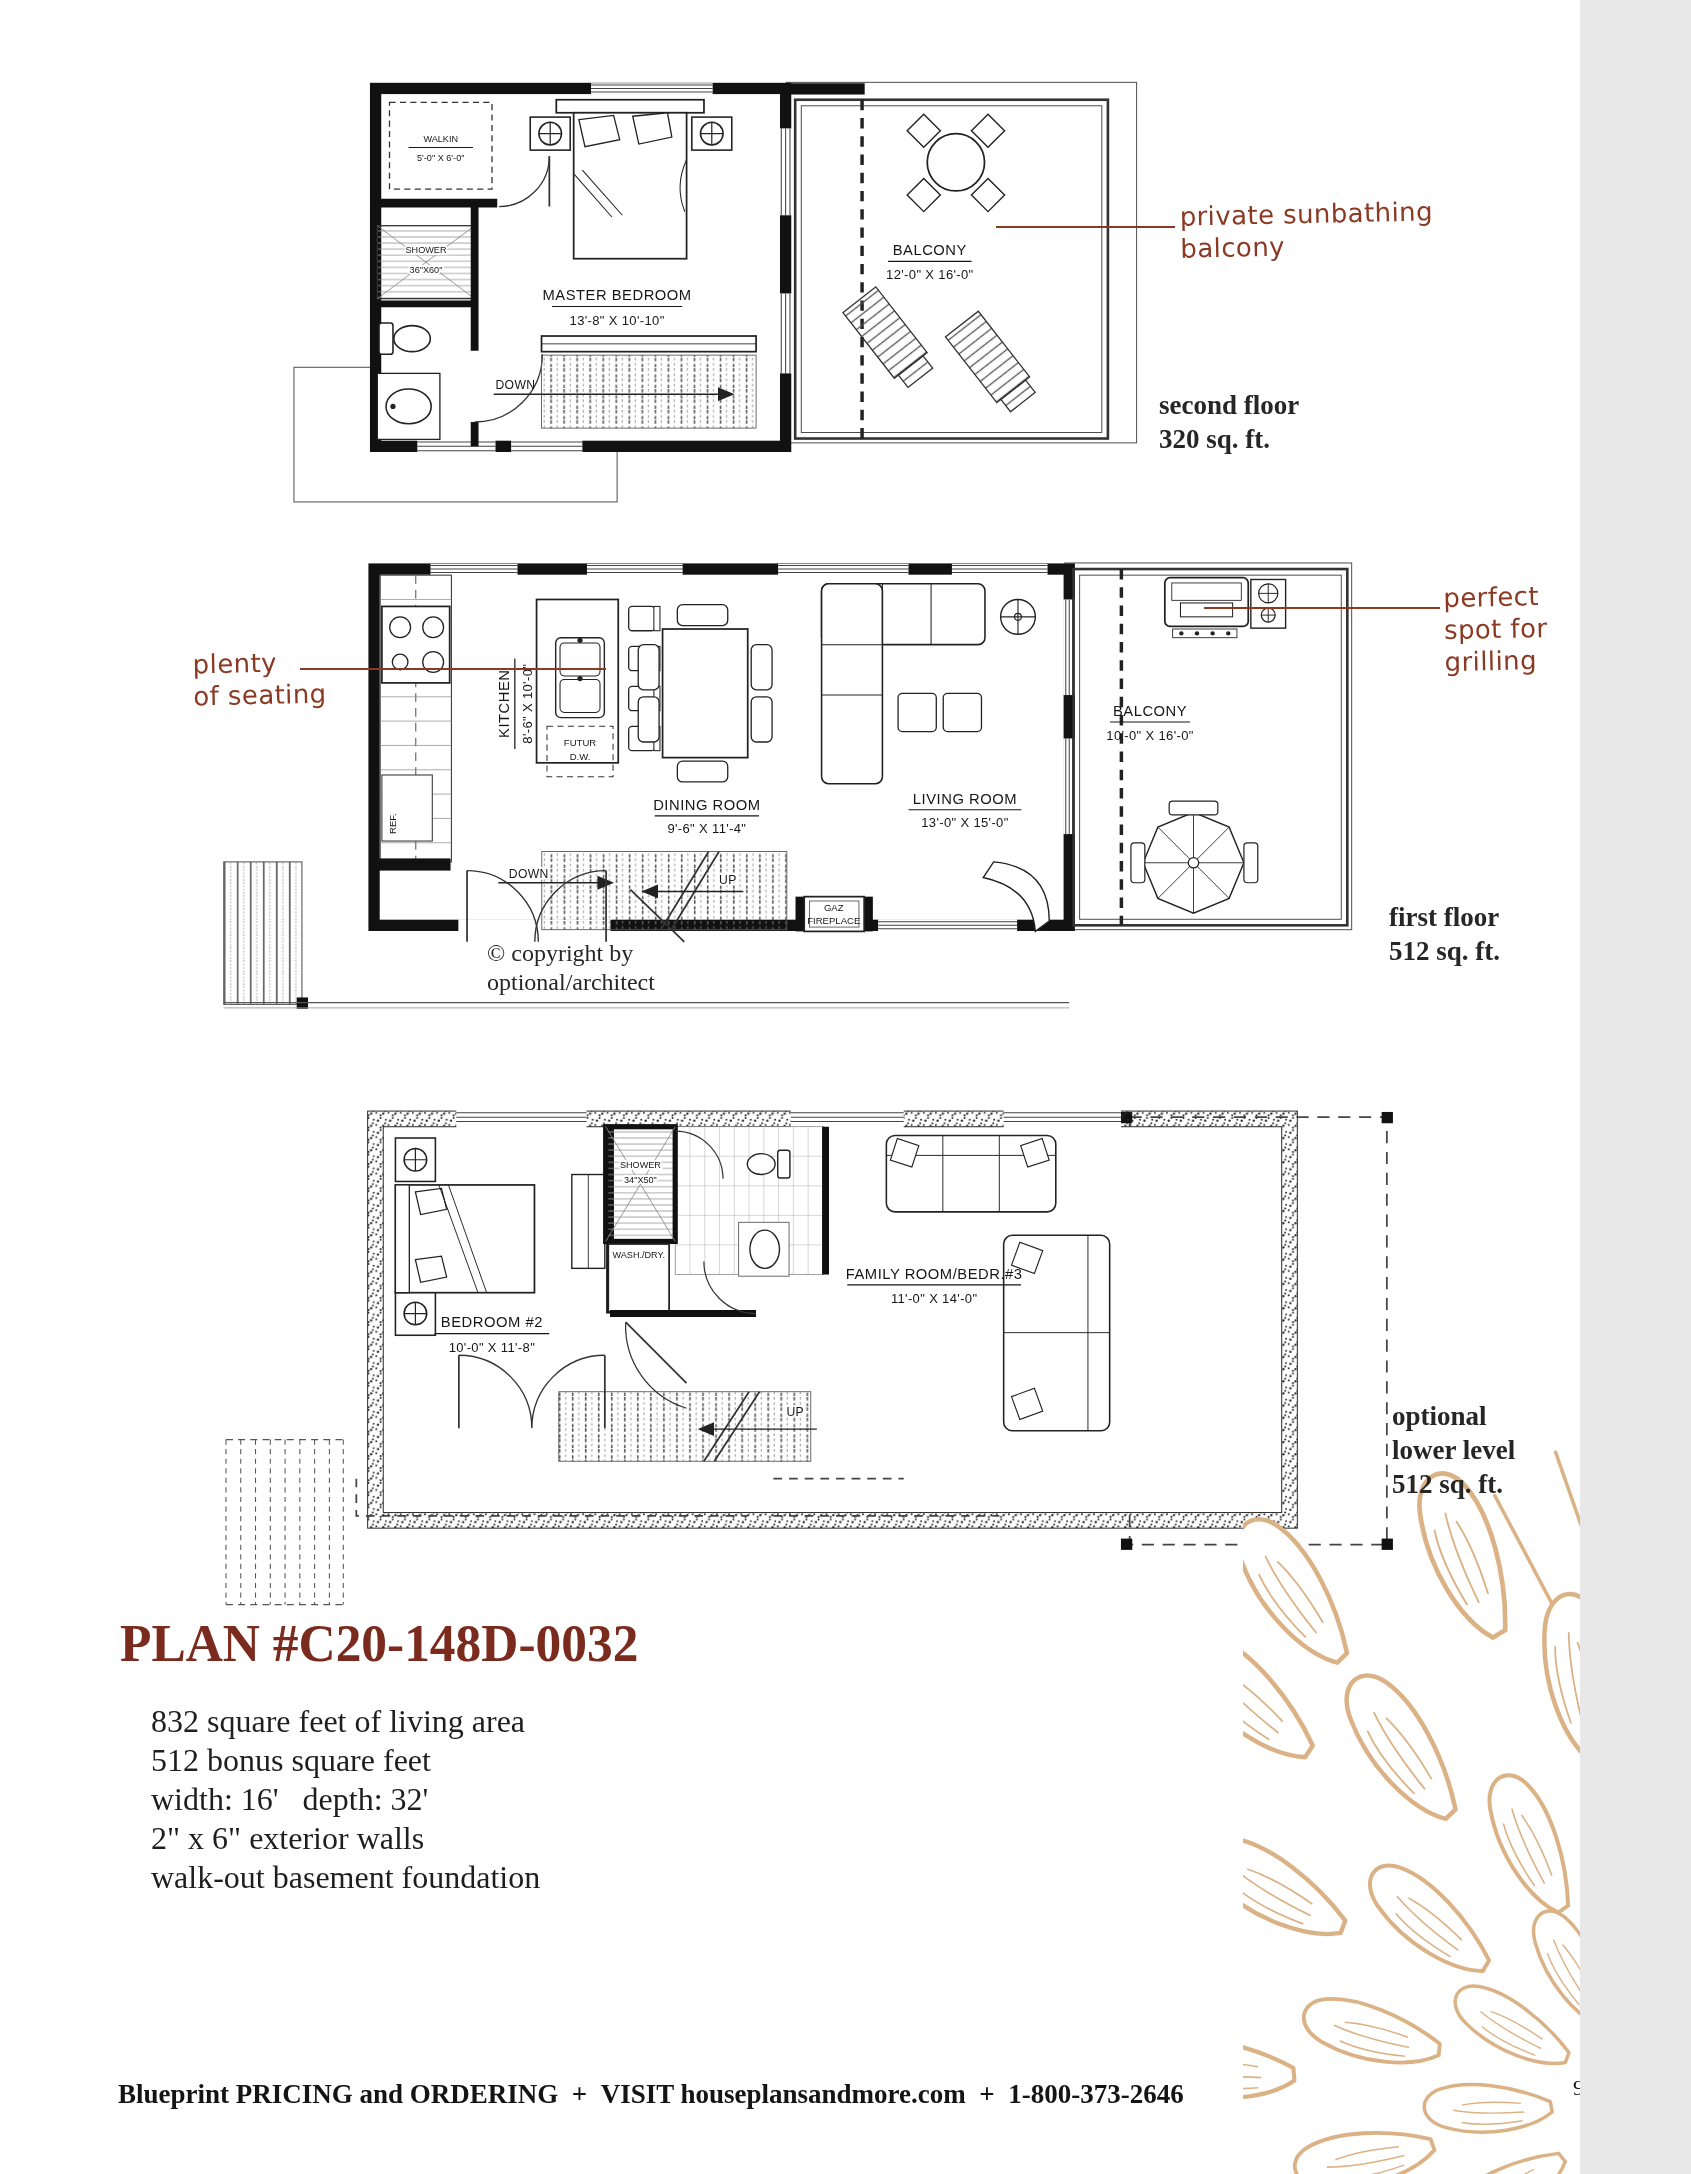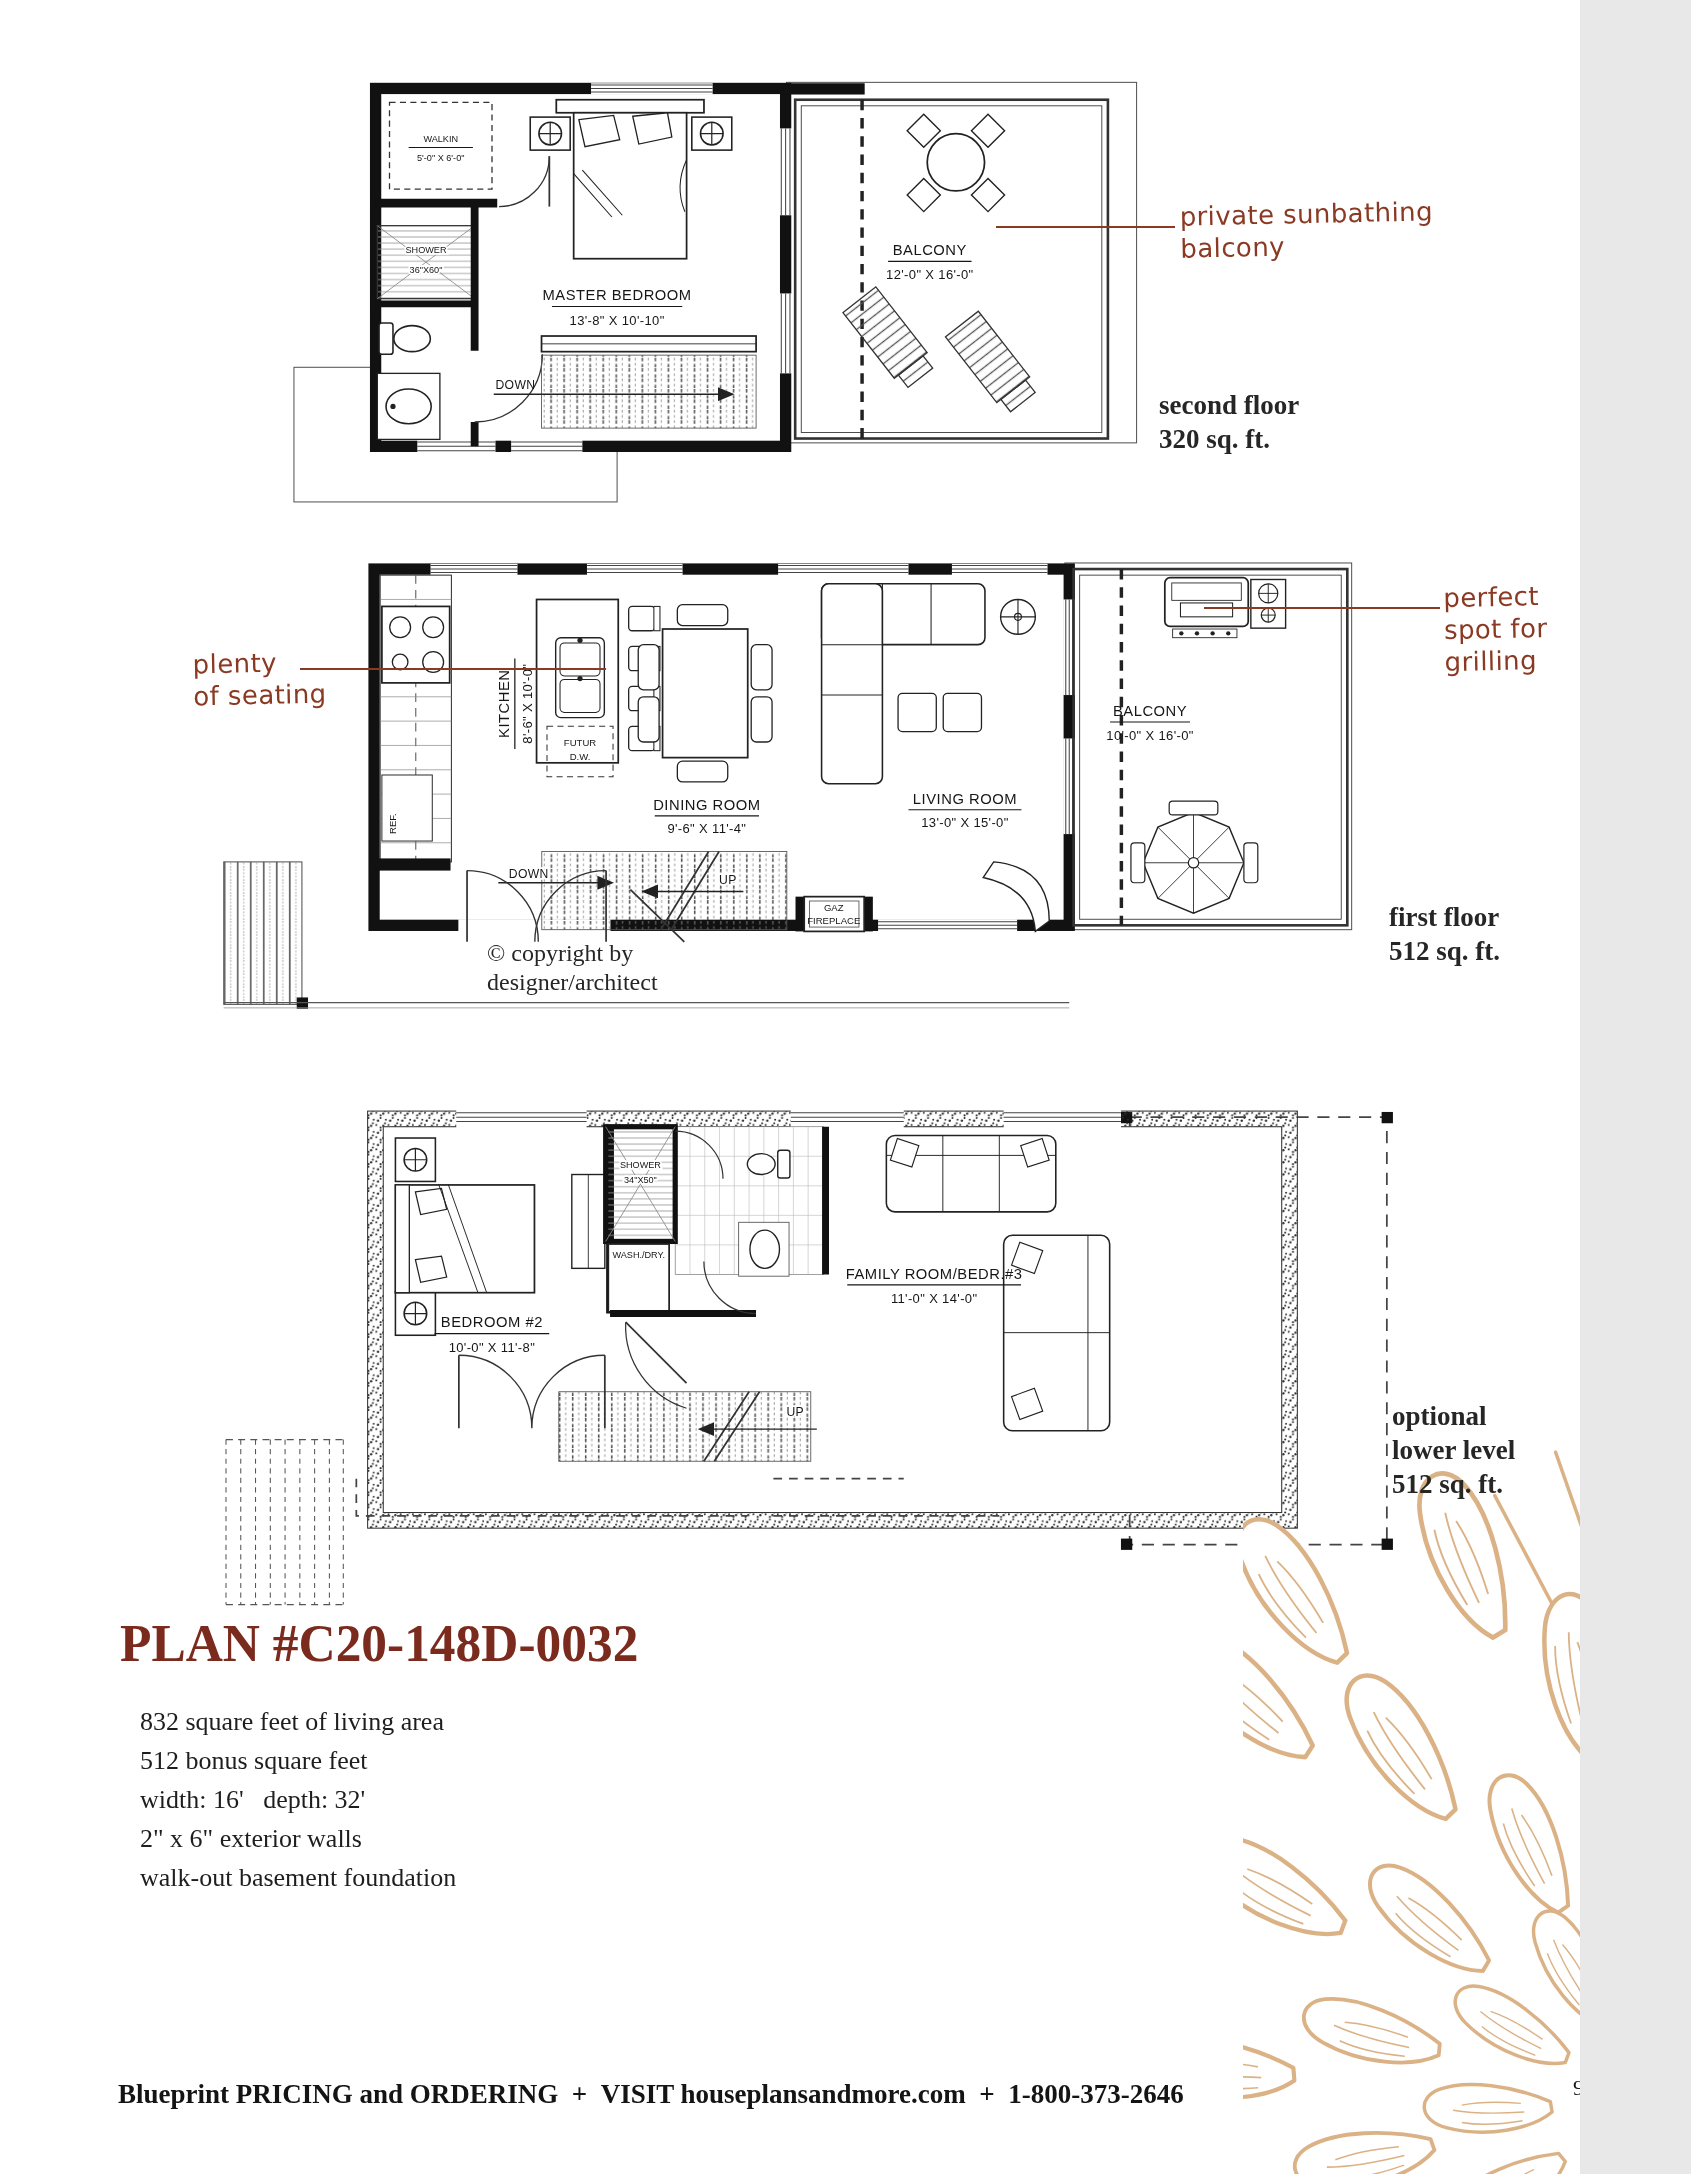--- a/index.html
+++ b/index.html
@@ -14,21 +14,21 @@
   .rt{font-size:10.5px;text-anchor:middle;}
   .halo{paint-order:stroke;stroke:#ffffff;stroke-width:4px;}
   .thin{fill:none;stroke:#555;stroke-width:1.2px;}
   .ann{position:absolute;font-family:"DejaVu Sans",sans-serif;font-size:26px;line-height:32px;
        color:#8a3a23;transform:rotate(-1.2deg);letter-spacing:0.4px;white-space:nowrap;z-index:6;}
   .leader{position:absolute;height:0;border-top:2.6px solid #8a3a23;z-index:6;}
   .caption{position:absolute;font-size:27px;line-height:34px;color:#262626;z-index:6;white-space:nowrap;font-weight:bold;}
   .copyright{position:absolute;font-size:24px;line-height:29px;color:#262626;z-index:6;white-space:nowrap;margin-left:28px;}
   .title{position:absolute;left:120px;top:1613px;font-size:53px;font-weight:bold;color:#7a2b1d;
          transform:scaleX(.97);transform-origin:left top;white-space:nowrap;z-index:6;}
-  .specs{position:absolute;left:140px;top:1702px;font-size:26px;line-height:39px;color:#1e1e1e;z-index:6;}
+  .specs{position:absolute;left:151px;top:1702px;font-size:32px;line-height:39px;color:#1e1e1e;z-index:6;}
   .footer{position:absolute;left:118px;top:2079px;font-size:27px;font-weight:bold;color:#141414;z-index:7;white-space:nowrap;}
   .pagenum{position:absolute;left:1573px;top:2075px;font-size:22px;color:#141414;z-index:7;}
   .pinecone{z-index:1;}
 </style>
 </head>
 <body>
 
 <div class="page">
 
 <svg style="left:287px;top:76px" width="860" height="474" viewBox="0 0 990 545">
@@ -461,21 +461,21 @@
 </div>
 
 <div class="caption" style="left:1392px;top:1399px">
   <div>optional</div>
   <div>lower level</div>
   <div>512 sq. ft.</div>
 </div>
 
 <div class="copyright" style="left:459px;top:939px">
   <div>© copyright by</div>
-  <div>designer/architect</div>
+  <div>optional/architect</div>
 </div>
 
 <h1 class="title" style="margin:0">PLAN #C20-148D-0032</h1>
 
 <div class="specs">
   <div>832 square feet of living area</div>
   <div>512 bonus square feet</div>
   <div>width: 16'&nbsp;&nbsp;&nbsp;depth: 32'</div>
   <div>2" x 6" exterior walls</div>
   <div>walk-out basement foundation</div>

